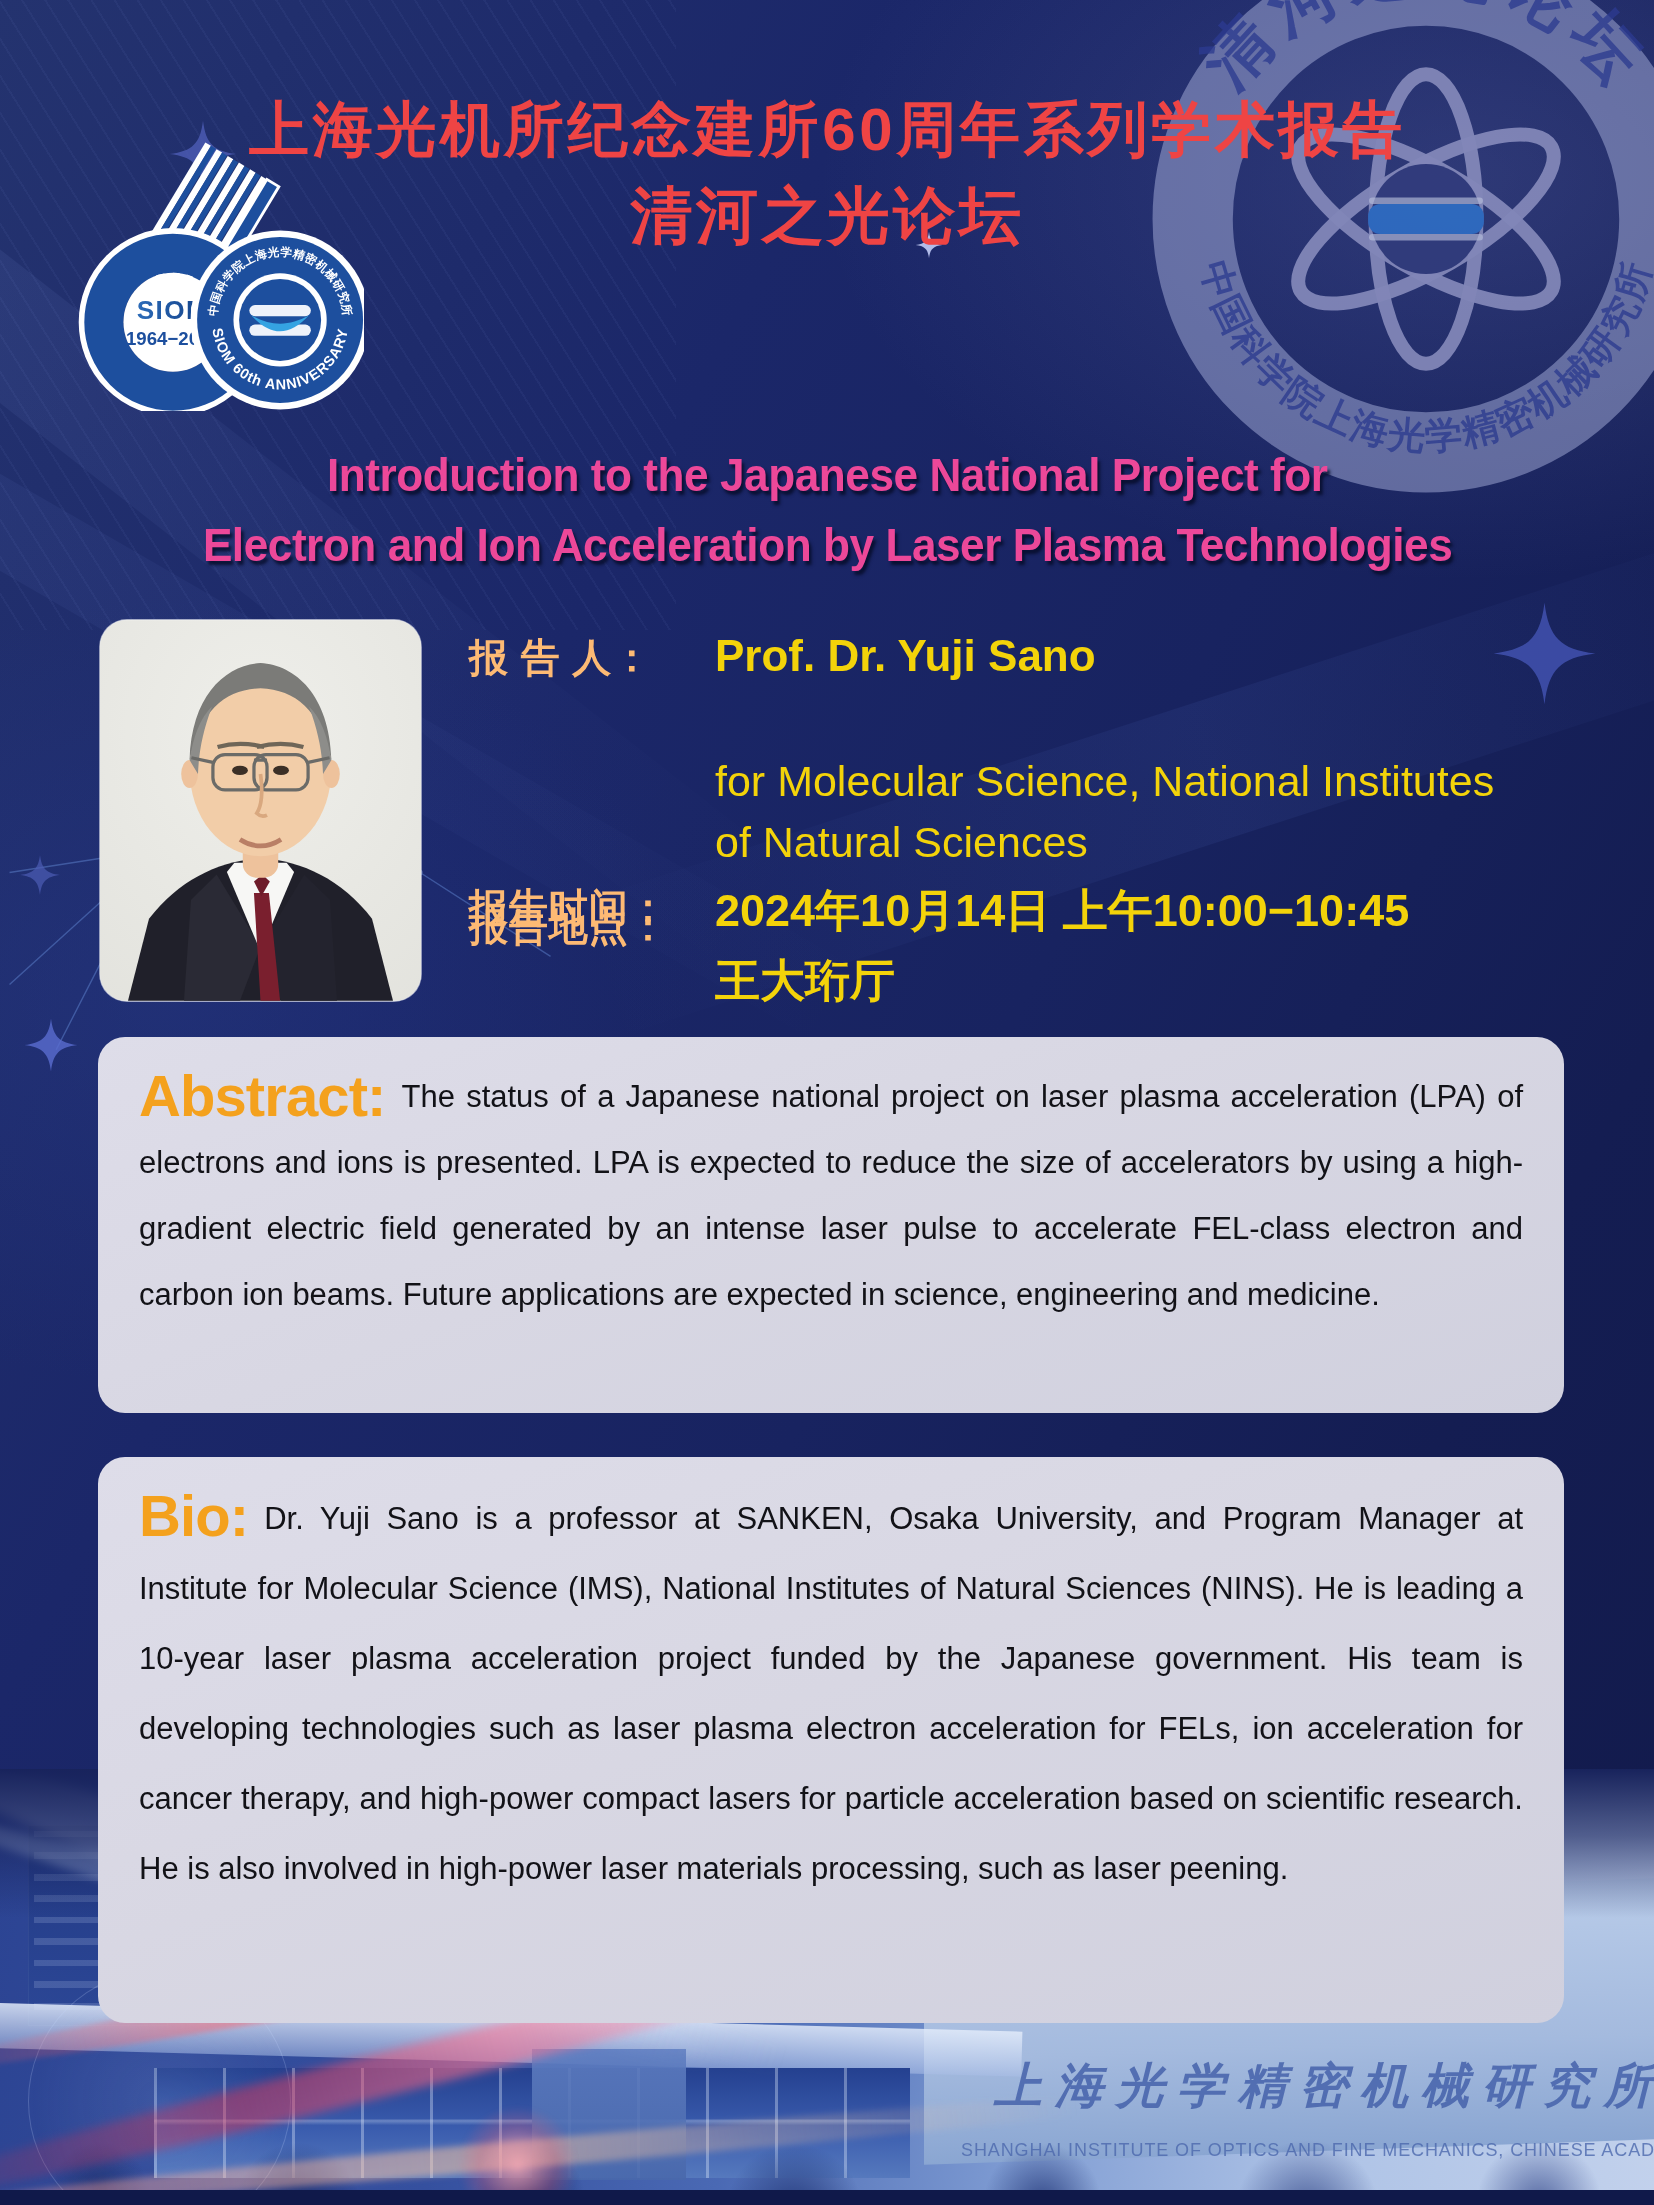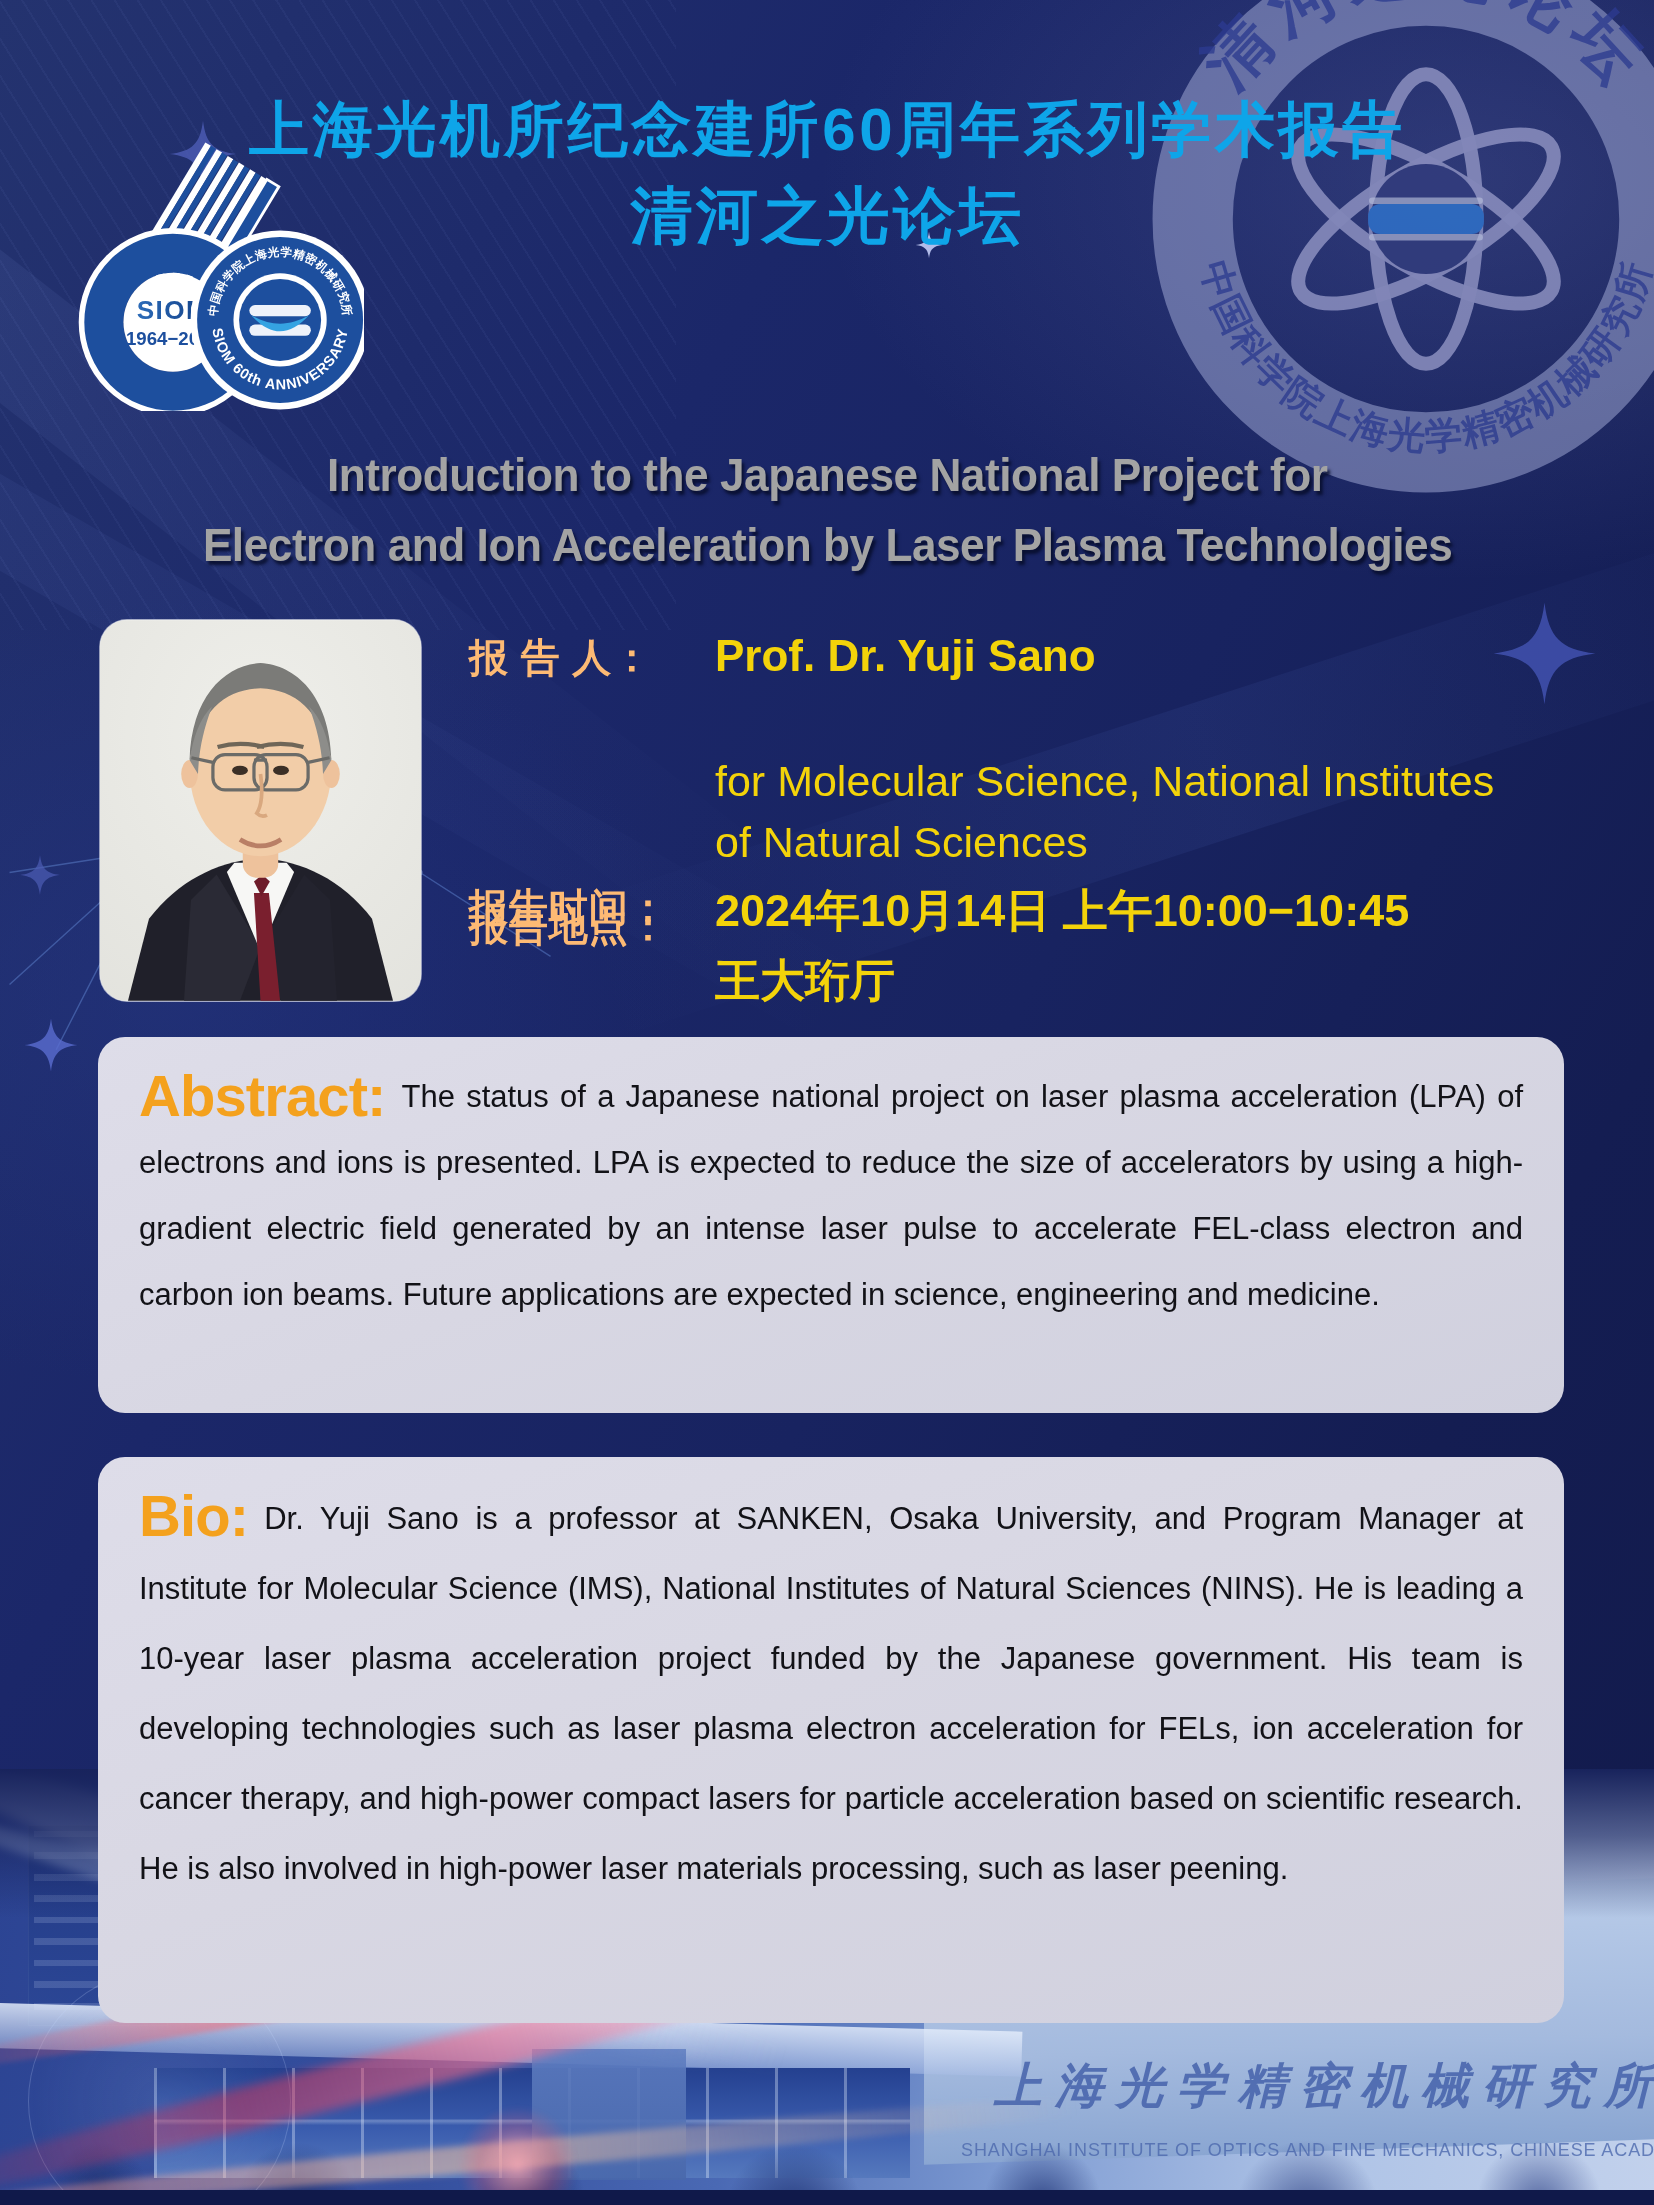--- a/index.html
+++ b/index.html
@@ -35,28 +35,28 @@
   
   .sparkle { position:absolute; z-index:2; }
   
   .watermark { position:absolute; left:1146px; top:-61px; z-index:1; opacity:.95; }
   .wm-ring-text { font-family:"Liberation Serif", serif; font-weight:bold; fill:#2d3c92; opacity:.78; }
   
   .logo60 { position:absolute; left:61px; top:103px; z-index:3; }
   
   .title-cn {
     position:absolute; left:0; width:1655px; text-align:center; z-index:4;
-    color:#0ea5e9; font-weight:bold; letter-spacing:3.7px;
+    color:#ef4444; font-weight:bold; letter-spacing:3.7px;
     font-family:"Liberation Sans", sans-serif;
   }
   .title-cn.l1 { top:90px; font-size:60px; }
   .title-cn.l2 { top:174px; font-size:62px; }
   .title-en {
     position:absolute; left:0; width:1655px; text-align:center; z-index:4;
-    color:#a3a3a3; font-weight:bold; font-size:47px; letter-spacing:-0.5px;
+    color:#ec4899; font-weight:bold; font-size:47px; letter-spacing:-0.5px;
     text-shadow:2.8px 3.7px 3.3px rgba(6,12,40,0.85);
   }
   .title-en.l1 { top:447px; }
   .title-en.l2 { top:517px; }
   .title-en .squeeze { display:inline-block; transform:scaleX(0.94); transform-origin:center; white-space:nowrap; }
   
   .speaker-photo {
     position:absolute; left:100px; top:620px; width:321px; height:381px; z-index:3;
     background:#ffffff; border-radius:27px; padding:0; overflow:hidden;
     box-shadow:0 0 0 0.9px rgba(255,255,255,0.6);

